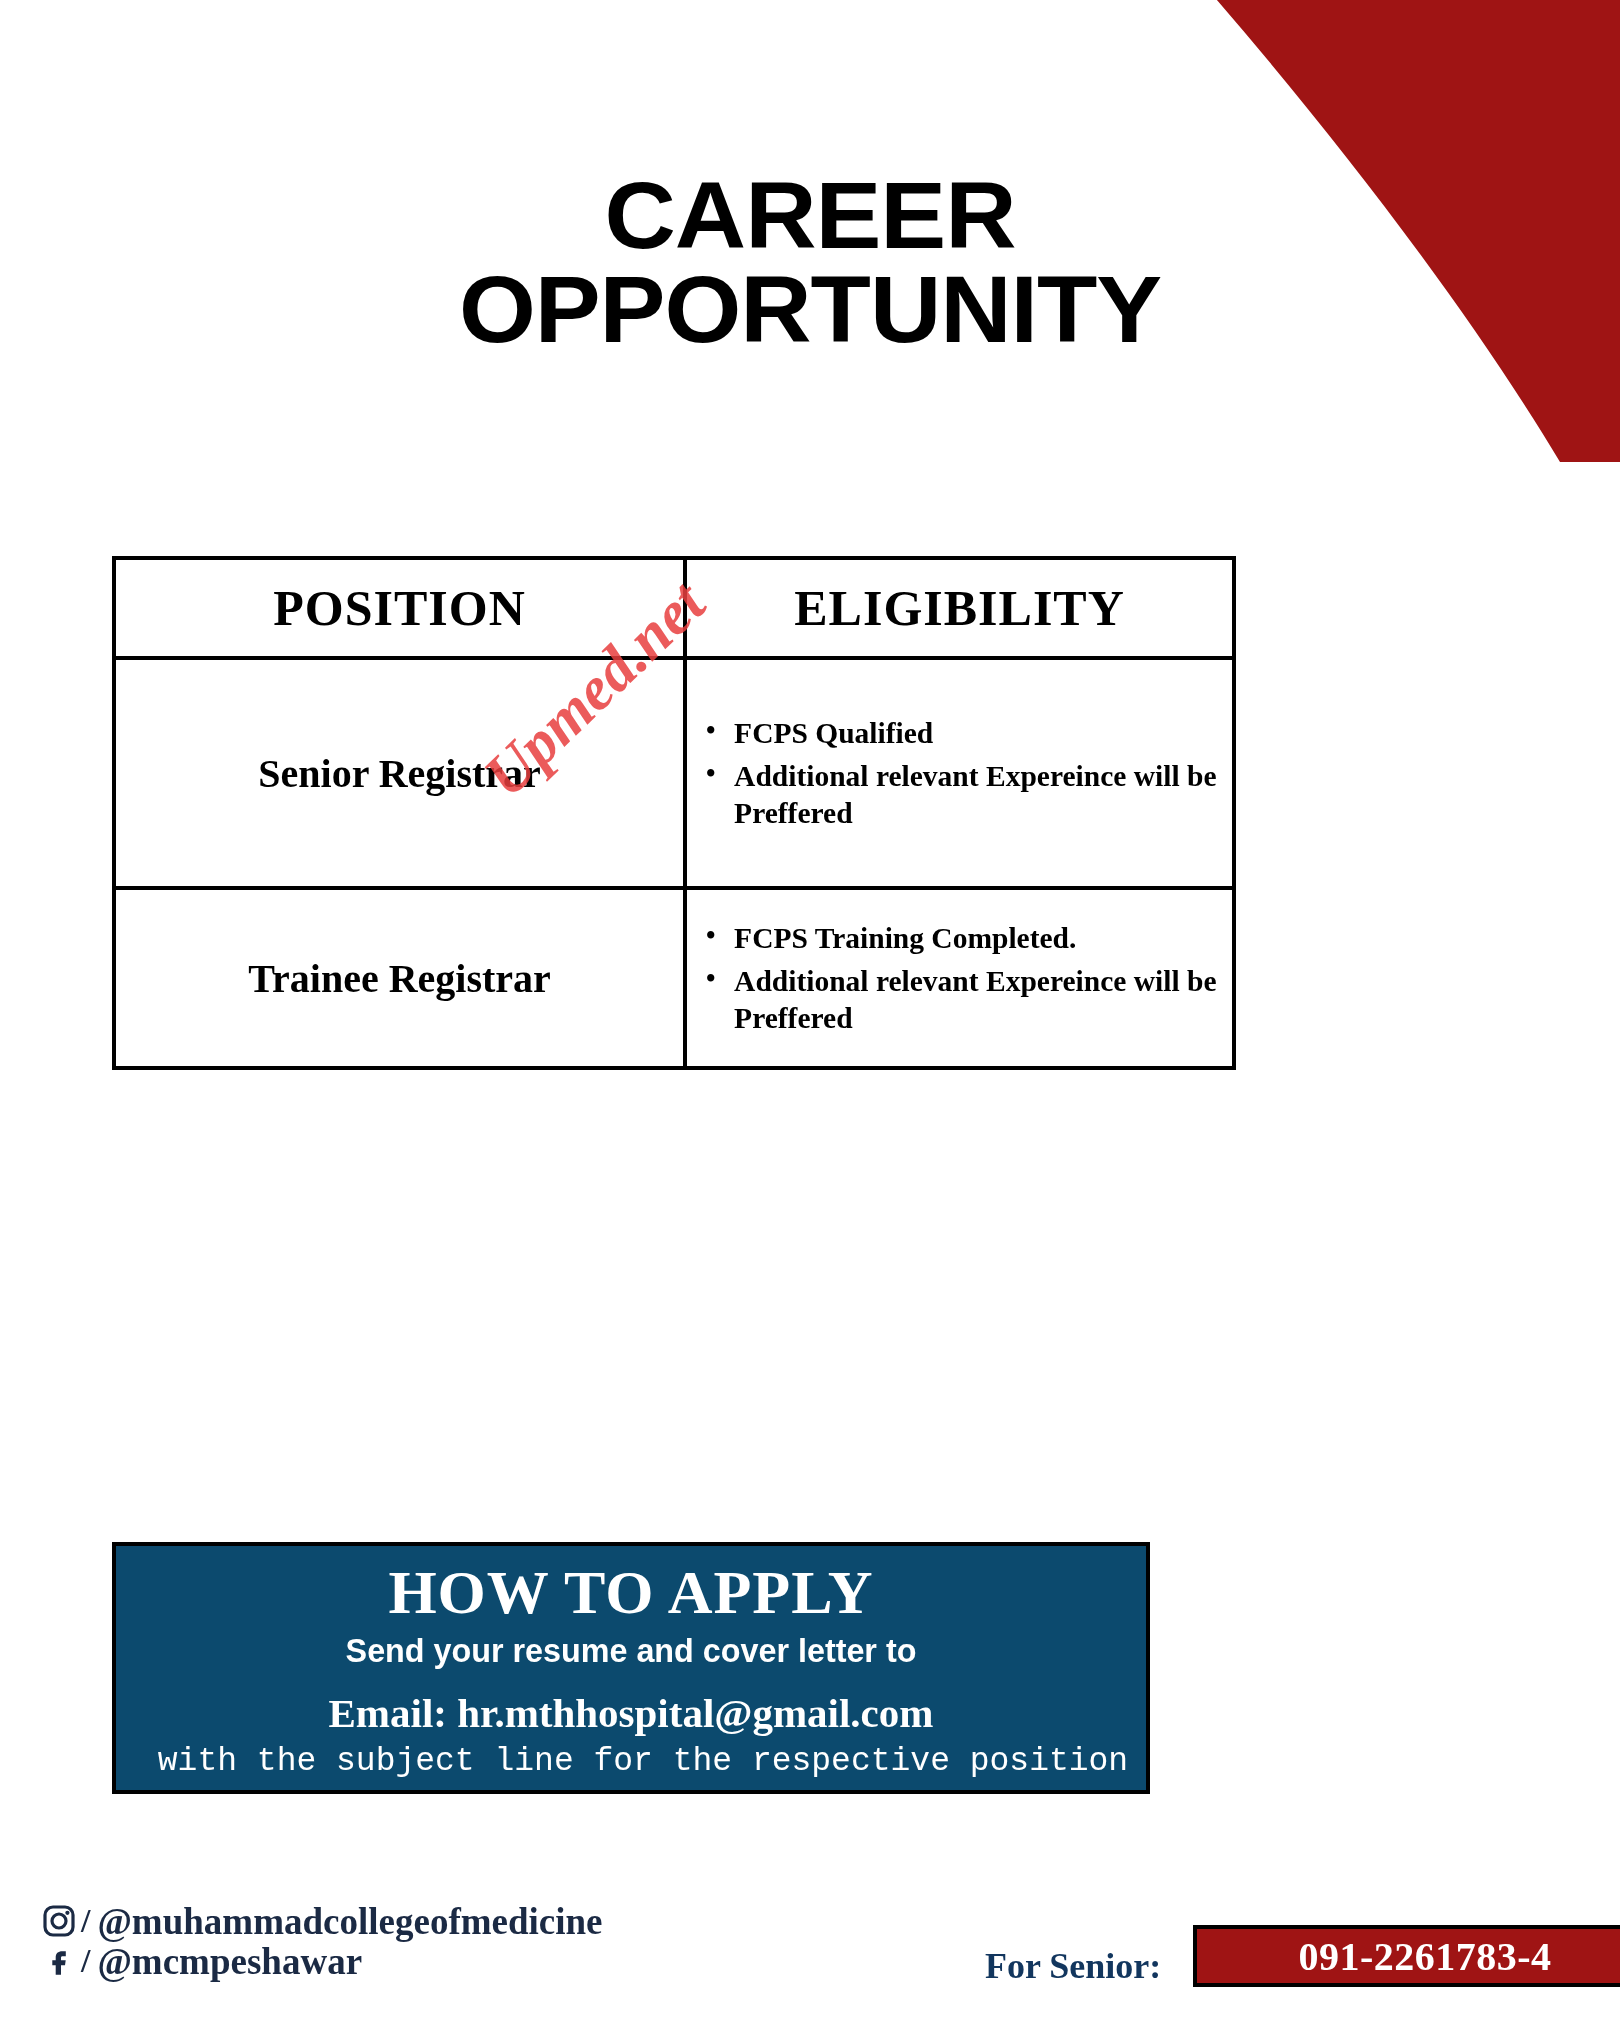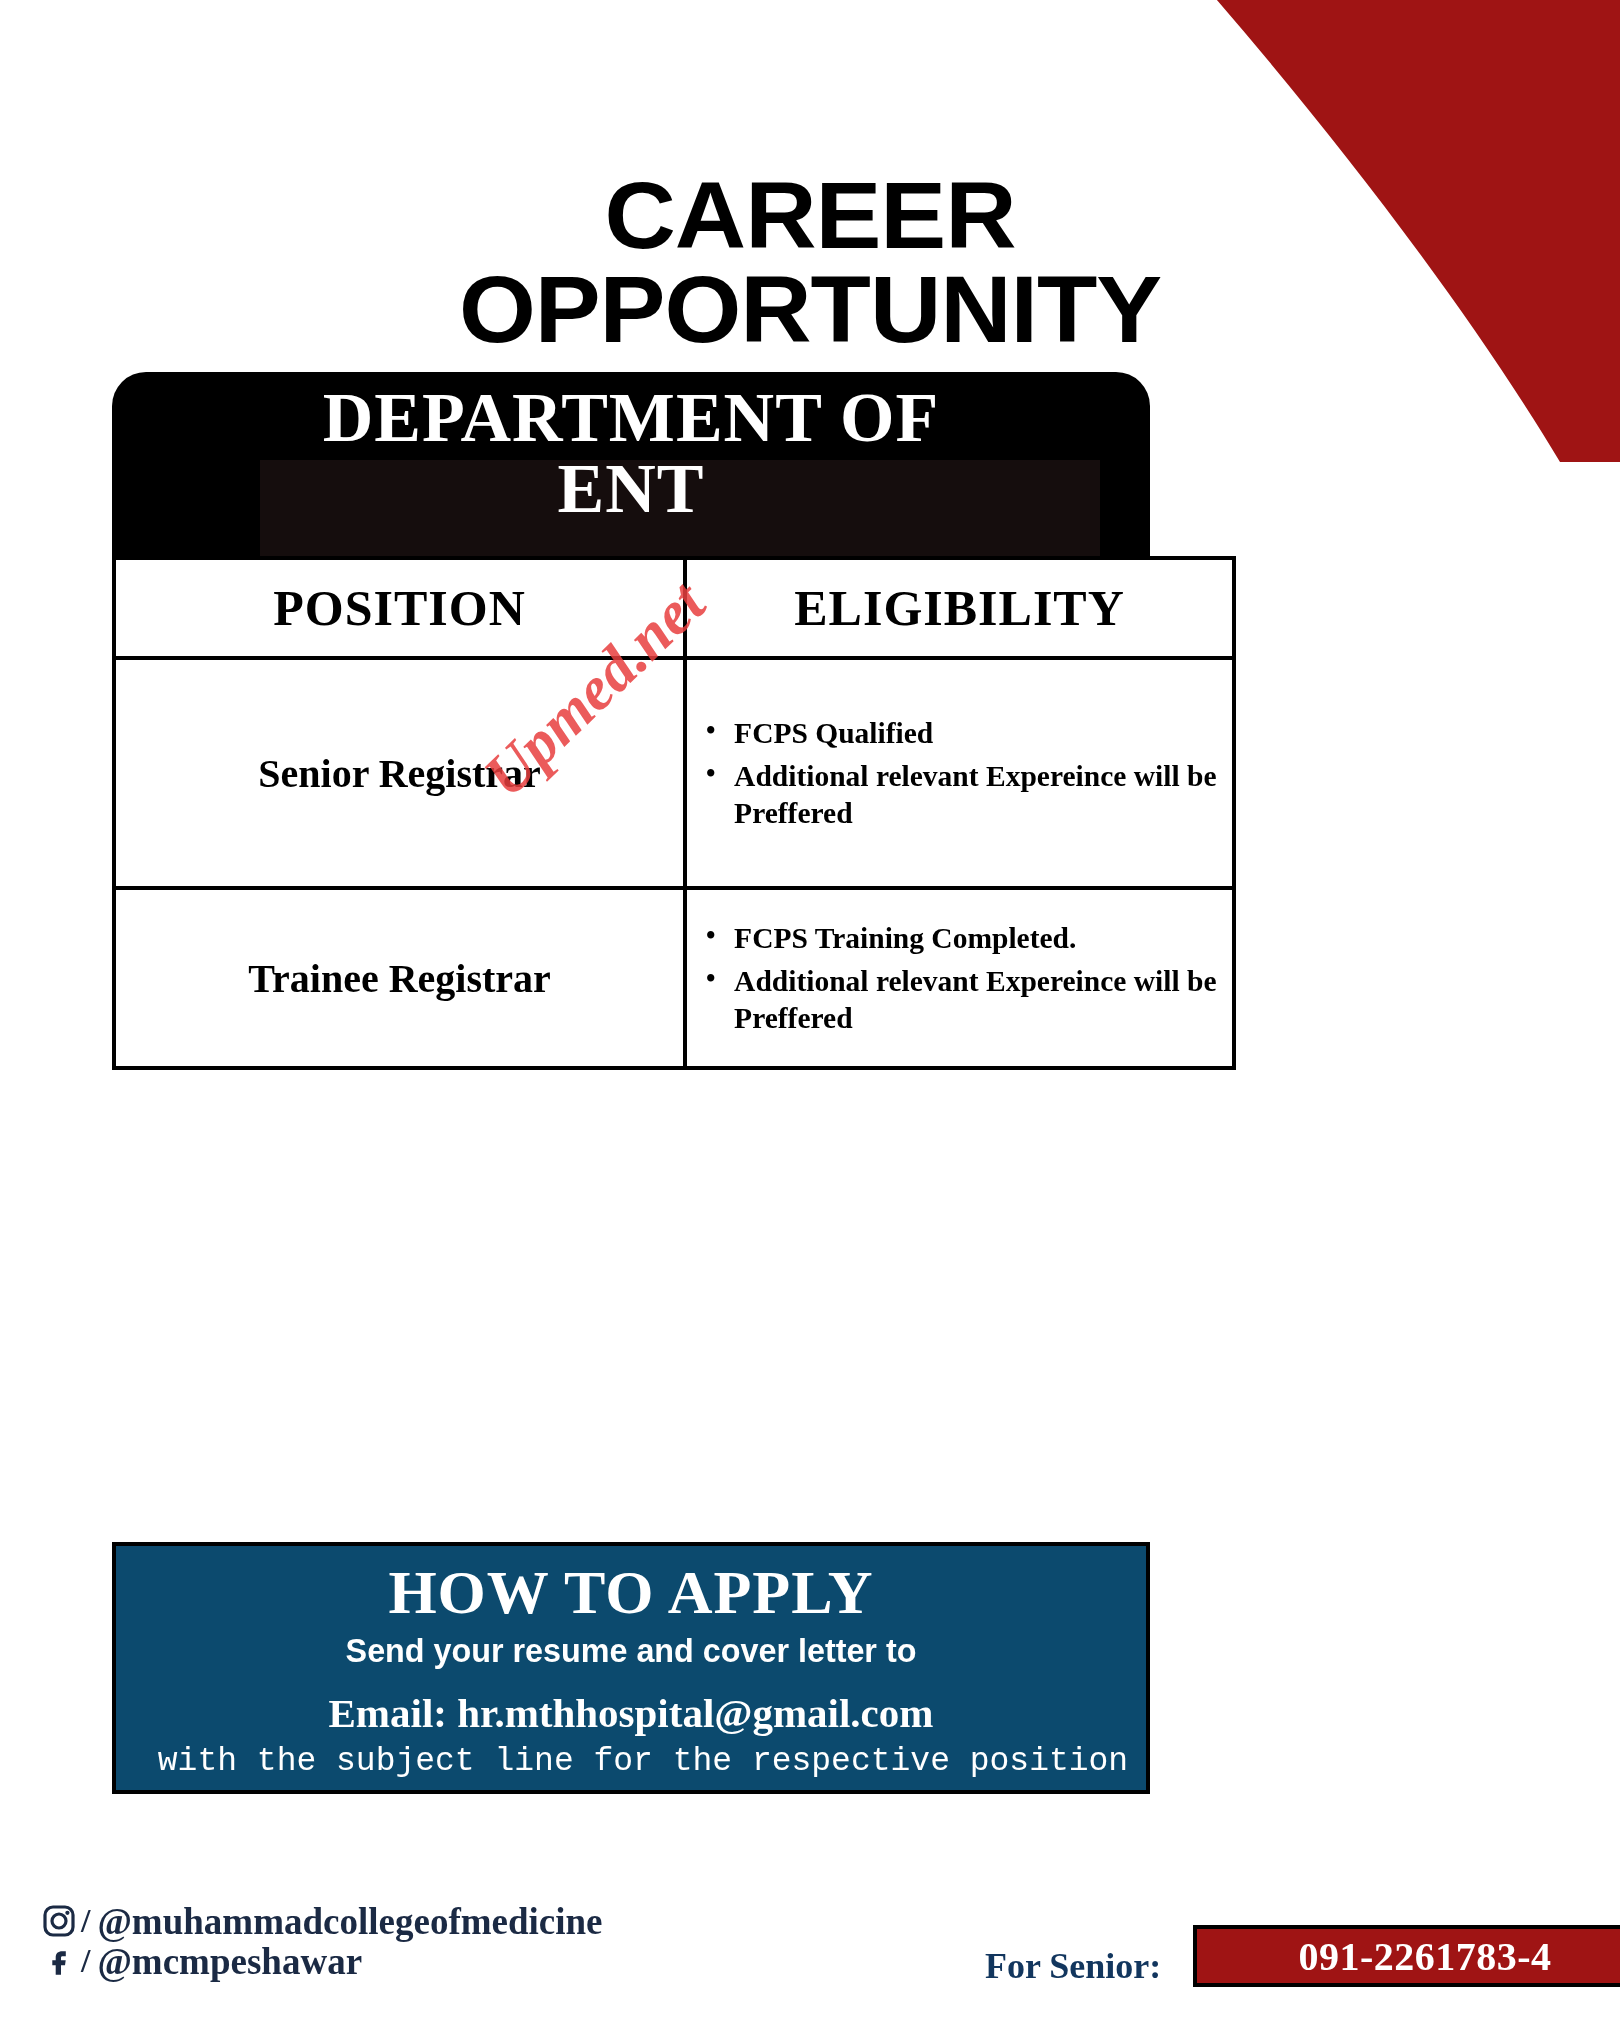--- a/index.html
+++ b/index.html
@@ -168,27 +168,20 @@
       <path d="M 760 0 L 340 0 C 470 150 600 320 690 470 L 760 470 Z" fill="#9f1414"></path>
     </svg>
   </div>
 
 
   <div class="headline">
     <div>CAREER</div>
     <div>OPPORTUNITY</div>
   </div>
 
-  <div class="dept-panel">
-    <div class="dept-inner"></div>
-    <div class="dept-title">
-      <div>DEPARTMENT OF</div>
-      <div>ENT</div>
-    </div>
-  </div>
 
   <table class="tbl">
     <tbody>
       <tr>
         <td class="th-cell col-pos">POSITION</td>
         <td class="th-cell col-elig">ELIGIBILITY</td>
       </tr>
       <tr class="row-a">
         <td class="pos-cell">Senior Registrar</td>
         <td class="elig-cell">

